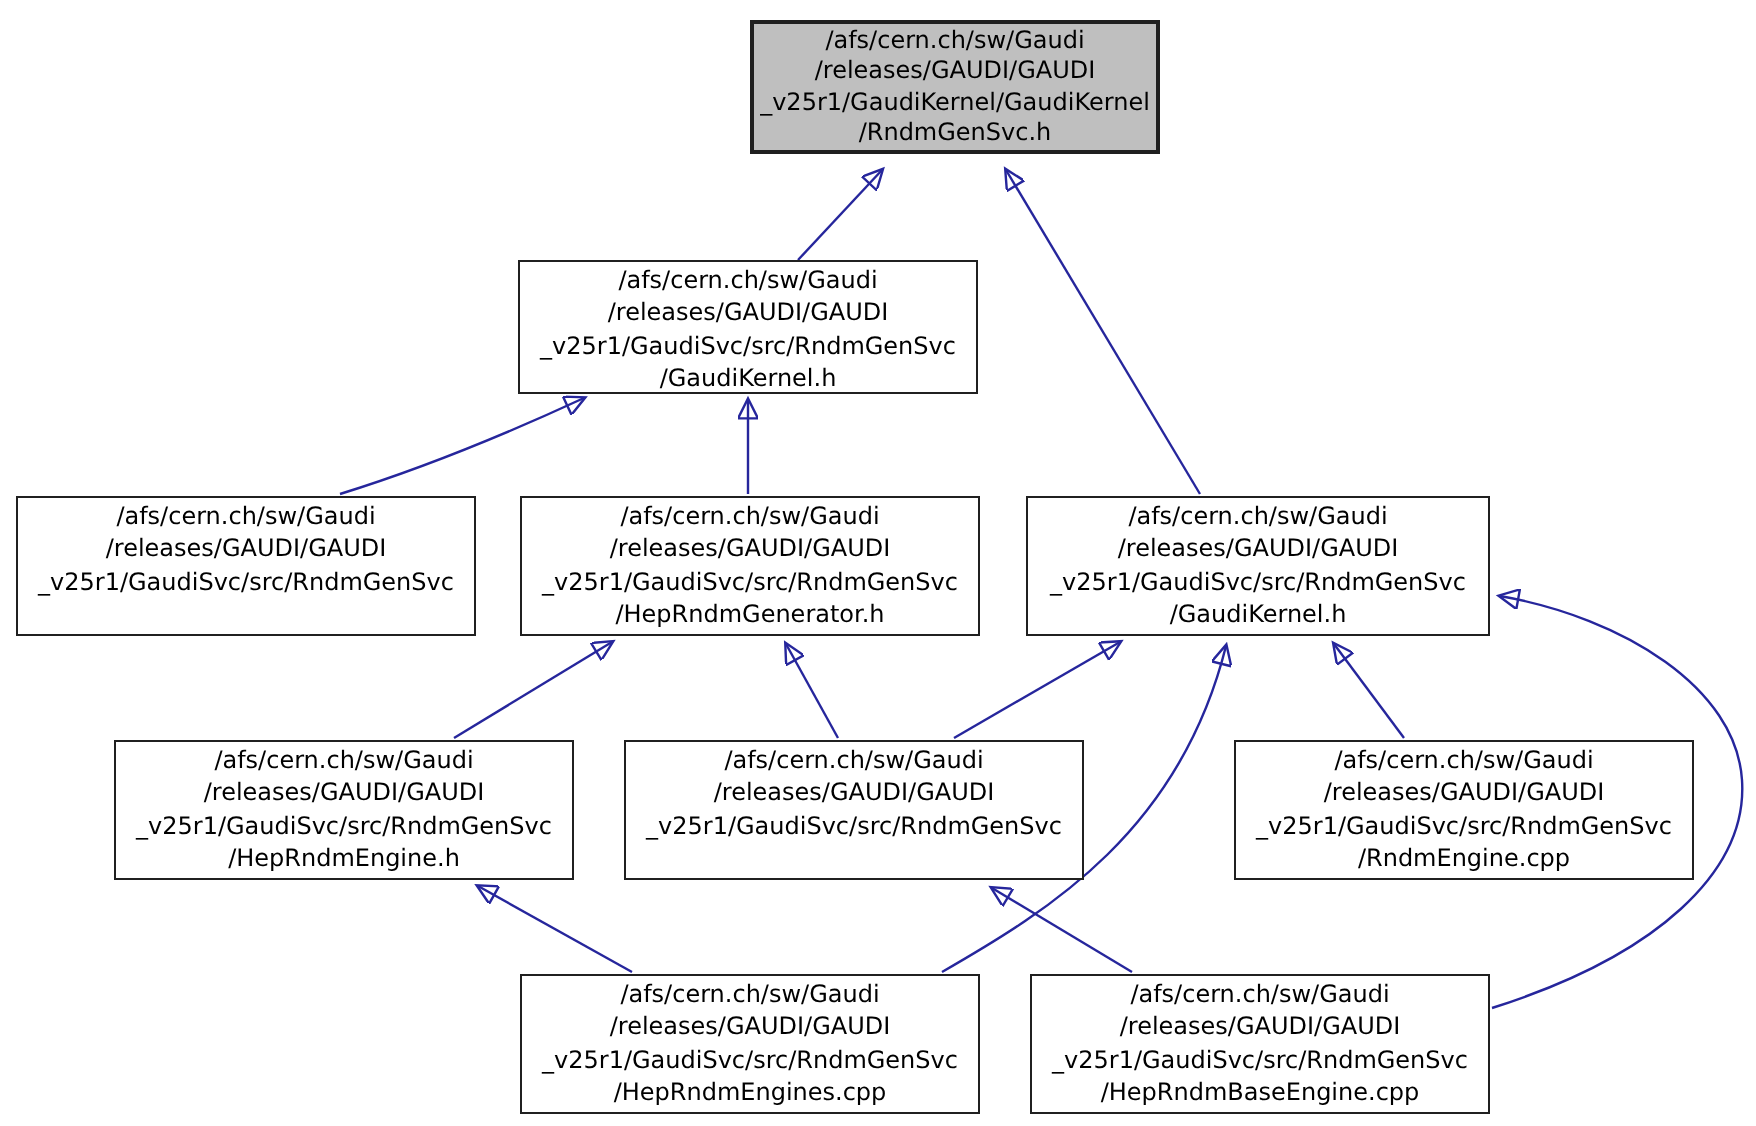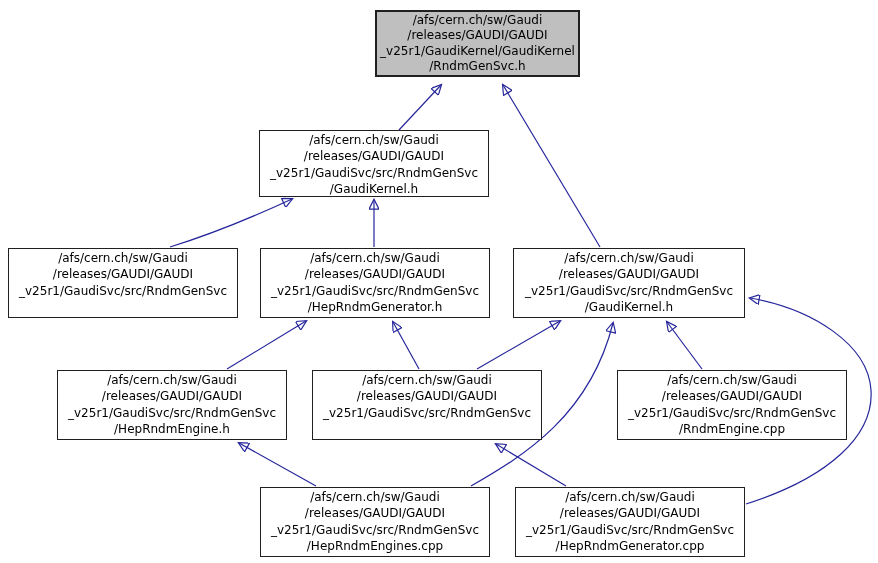--- a/index.html
+++ b/index.html
@@ -108,16 +108,16 @@
     <div>/afs/cern.ch/sw/Gaudi</div>
     <div>/releases/GAUDI/GAUDI</div>
     <div>_v25r1/GaudiSvc/src/RndmGenSvc</div>
     <div>/HepRndmEngines.cpp</div>
   </div>
 
   <div class="node" style="left:515px;top:487px;width:230px;height:70px;">
     <div>/afs/cern.ch/sw/Gaudi</div>
     <div>/releases/GAUDI/GAUDI</div>
     <div>_v25r1/GaudiSvc/src/RndmGenSvc</div>
-    <div>/HepRndmGenerator.cpp</div>
+    <div>/HepRndmBaseEngine.cpp</div>
   </div>
 
 </div>
 
 </body></html>

